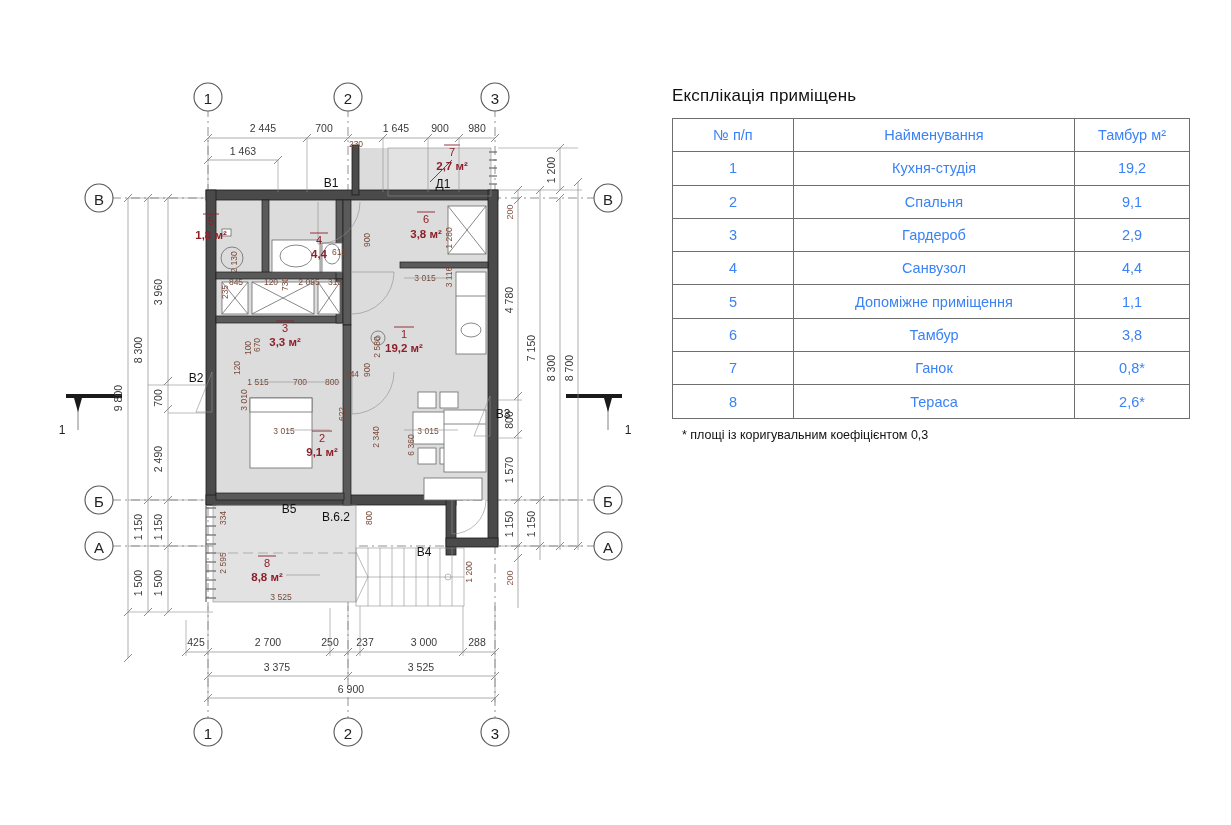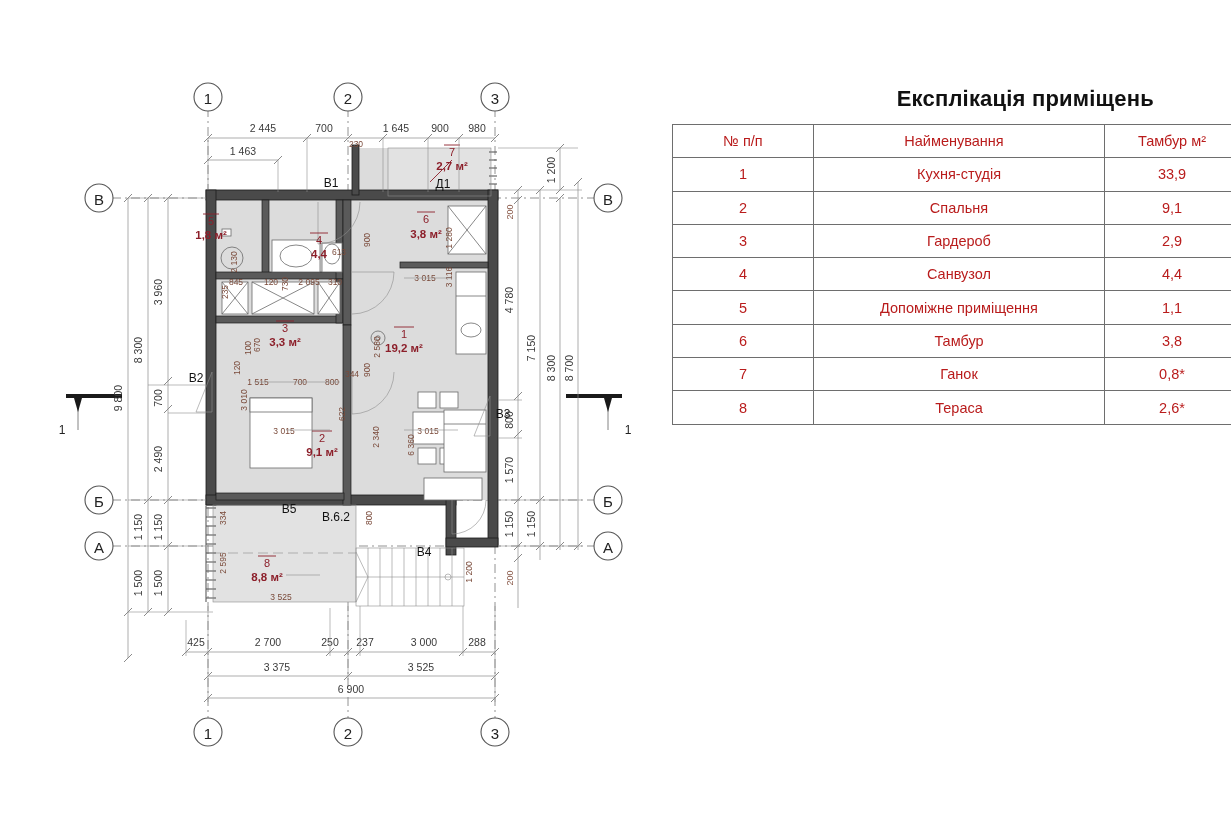--- a/index.html
+++ b/index.html
@@ -3,25 +3,25 @@
 <meta charset="utf-8">
 <title>Plan</title>
 <style>
   html,body{margin:0;padding:0;background:#ffffff;}
   body{width:1231px;height:825px;position:relative;overflow:hidden;
        font-family:"Liberation Sans","DejaVu Sans",sans-serif;color:#1a1a1a;}
   #root{position:absolute;inset:0;}
 
   
   #exp-wrap{position:absolute;left:672px;top:86px;width:482px;}
-  #exp-title{font-size:22px;letter-spacing:.2px;text-align:right;color:#111;
-             margin:0 0 12px 0;white-space:nowrap;font-weight:700;}
+  #exp-title{font-size:17px;letter-spacing:.2px;text-align:left;color:#111;
+             margin:0 0 12px 0;white-space:nowrap;font-weight:400;}
   table.exp{border-collapse:collapse;width:478px;table-layout:fixed;}
   table.exp td,table.exp th{border:1px solid #6e6e6e;height:32.3px;font-size:14.5px;
-      font-weight:400;color:#b91c1c;padding:0 16px;}
+      font-weight:400;color:#3b82f6;padding:0 6px;}
   table.exp th{font-weight:400;text-align:center;}
   .c-no{width:108px;text-align:center;}
   .c-name{width:268px;text-align:center;padding-left:22px;}
   .c-area{width:102px;text-align:center;}
   .exp-total-label{text-align:center;}
   #exp-note{font-size:12.5px;color:#111;margin-top:9px;margin-left:10px;white-space:nowrap;}
 
   
   #plan{position:absolute;left:0;top:0;width:672px;height:825px;}
   svg{display:block;}
@@ -62,21 +62,21 @@
         <tr>
           <th class="c-no">№ п/п</th>
           <th class="c-name" style="text-align:center;padding-left:6px">Найменування</th>
           <th class="c-area">Тамбур м²</th>
         </tr>
       </thead>
       <tbody id="exp-body">
           <tr>
             <td class="c-no">1</td>
             <td class="c-name">Кухня-студія</td>
-            <td class="c-area">33,9</td>
+            <td class="c-area">19,2</td>
           </tr>
           <tr>
             <td class="c-no">2</td>
             <td class="c-name">Спальня</td>
             <td class="c-area">9,1</td>
           </tr>
           <tr>
             <td class="c-no">3</td>
             <td class="c-name">Гардероб</td>
             <td class="c-area">2,9</td>
@@ -101,20 +101,21 @@
             <td class="c-name">Ганок</td>
             <td class="c-area">0,8*</td>
           </tr>
           <tr>
             <td class="c-no">8</td>
             <td class="c-name">Тераса</td>
             <td class="c-area">2,6*</td>
           </tr>
         </tbody>
     </table>
+    <div id="exp-note">* площі із коригувальним коефіцієнтом 0,3</div>
   </div>
 
   <div id="plan">
   <svg width="672" height="825" viewBox="0 0 672 825">
 
     <g>
       <line class="axis-l" x1="208" y1="108" x2="208" y2="718"></line>
       <line class="axis-l" x1="348" y1="108" x2="348" y2="718"></line>
       <line class="axis-l" x1="495" y1="108" x2="495" y2="718"></line>
       <line class="axis-l" x1="112" y1="198" x2="608" y2="198"></line>

